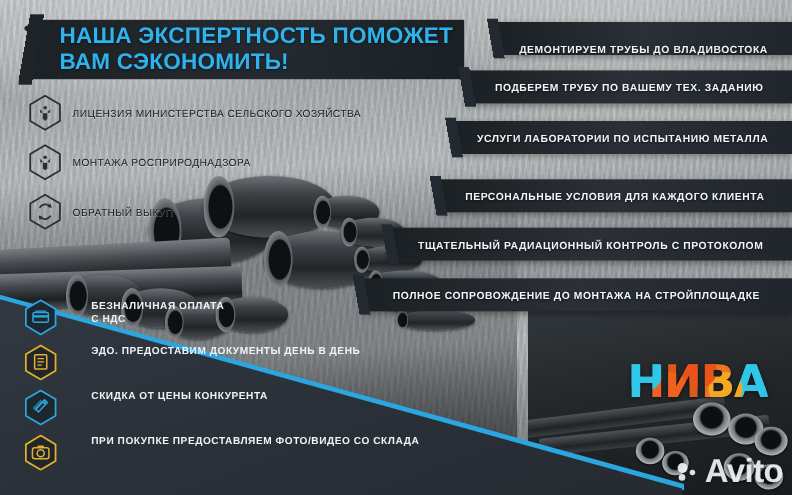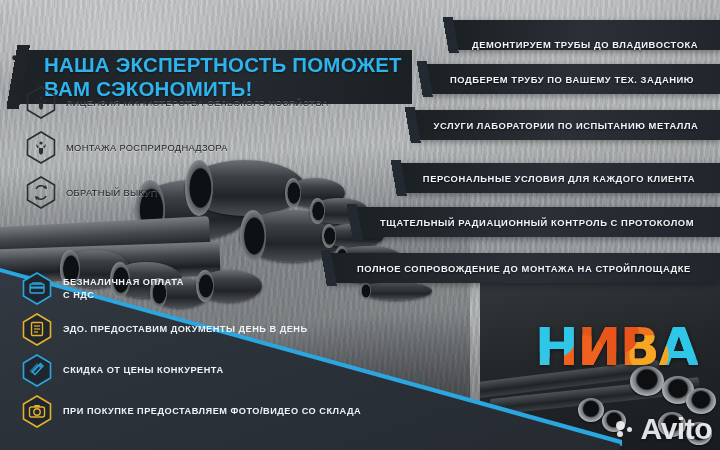--- a/index.html
+++ b/index.html
@@ -69,23 +69,23 @@
     clip-path:polygon(0 52px, 620px 224px, 620px 230px, 0 230px);
   }
   .wedge-line{
     position:absolute;left:0;bottom:0;width:625px;height:230px;
     background:#2aa7e0;
     clip-path:polygon(0 48px, 622px 220px, 622px 226px, 0 54px);
   }
 
   
   .headline{
-    position:absolute;left:20px;top:18px;width:392px;height:54px;
+    position:absolute;left:30px;top:18px;width:392px;height:54px;
     background:linear-gradient(92deg,#1d2226 0%,#242a30 55%,#1b2024 100%);
-    display:flex;align-items:center;margin-top:32px;
+    display:flex;align-items:center;
   }
   .headline:before{
     content:"";position:absolute;left:-13px;top:-5px;width:26px;height:64px;
     background:
       linear-gradient(100deg,transparent 0 28%,#1f2428 28% 62%,transparent 62%),
       radial-gradient(circle at 30% 20%,#1f2428 2px,transparent 3px),
       radial-gradient(circle at 70% 75%,#1f2428 3px,transparent 4px),
       radial-gradient(circle at 22% 85%,#1f2428 2px,transparent 3px);
   }
   .headline-txt{
@@ -123,36 +123,36 @@
   .badge:before{
     content:"";position:absolute;left:-11px;top:-3px;width:22px;height:36px;
     background:
       linear-gradient(80deg,transparent 0 35%,#232930 35% 70%,transparent 70%),
       radial-gradient(circle at 40% 25%,#232930 2px,transparent 3px),
       radial-gradient(circle at 65% 70%,#232930 2px,transparent 3px);
   }
 
   
   .features{position:absolute;left:22px;bottom:22px;width:400px;}
-  .feat{display:flex;align-items:center;margin-bottom:8px;}
+  .feat{display:flex;align-items:flex-start;margin-bottom:8px;gap:20px;}
   .feat:last-child{margin-bottom:0;}
   .fhex{width:30px;height:33px;flex:0 0 30px;position:relative;}
   .fhex svg{position:absolute;inset:0;}
   .feat-label{
     margin-left:11px;color:#eef3f6;font-size:9.2px;font-weight:bold;
     letter-spacing:.5px;line-height:1.35;white-space:pre-line;
   }
 
   
   .nivalogo{
     position:absolute;right:22px;top:318px;width:185px;height:58px;
     display:flex;align-items:center;justify-content:flex-end;
   }
   .nivalogo .w{
-    font-size:52px;font-weight:bold;letter-spacing:-1px;line-height:1;
+    font-size:41px;font-weight:bold;letter-spacing:-1px;line-height:1;
     font-family:"DejaVu Sans",sans-serif;
     background:
       radial-gradient(circle at 12% 30%, #2ec7e8 0 14%, transparent 15%),
       radial-gradient(circle at 30% 70%, #f0601f 0 18%, transparent 19%),
       radial-gradient(circle at 52% 25%, #e8541a 0 20%, transparent 21%),
       radial-gradient(circle at 70% 65%, #f5a623 0 16%, transparent 17%),
       radial-gradient(circle at 88% 35%, #2ec7e8 0 16%, transparent 17%),
       linear-gradient(100deg,#39c4e6 0 18%,#e0591c 26% 52%,#f0731f 58% 74%,#33bfe4 82% 100%);
     -webkit-background-clip:text;background-clip:text;color:transparent;
     filter:drop-shadow(0 1px 2px rgba(0,0,0,.55));

